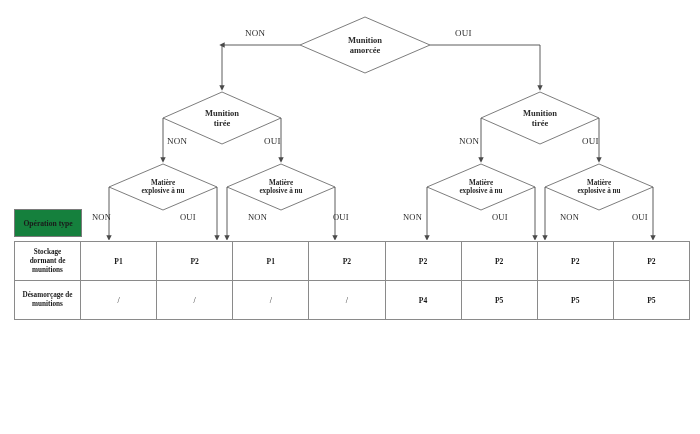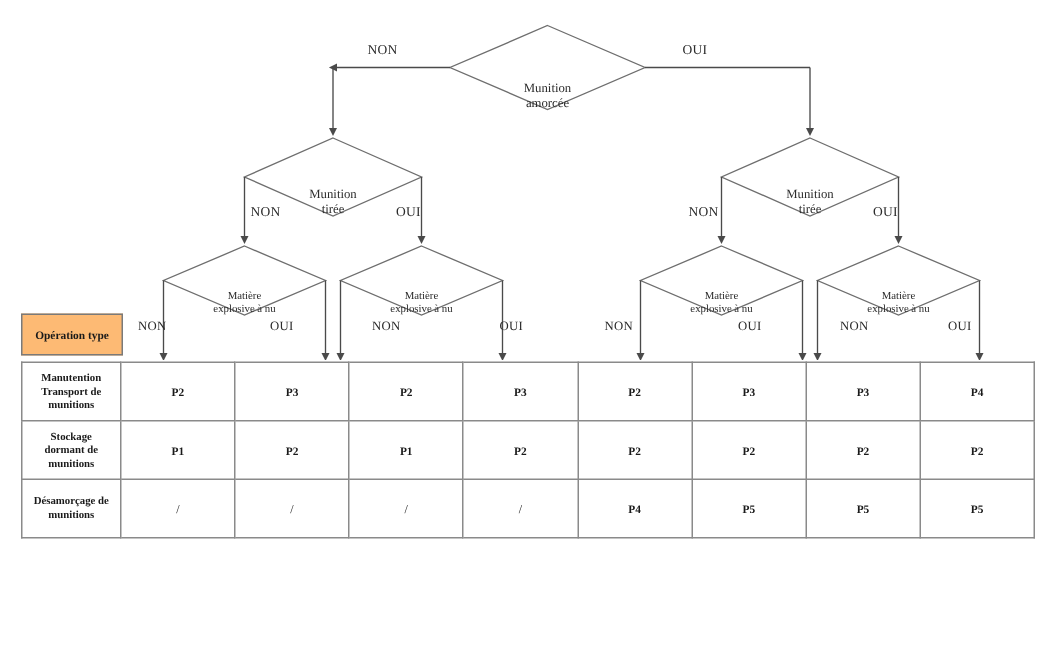--- a/index.html
+++ b/index.html
@@ -11,25 +11,26 @@
     position:relative;
     overflow:hidden;
   }
   #root{position:relative;width:700px;height:434px;}
 
   
   #flow{position:absolute;left:0;top:0;width:700px;height:240px;}
 
   .diamond{
     position:absolute;
-    display:flex;align-items:flex-end;justify-content:center;
+    display:flex;align-items:center;justify-content:center;
     text-align:center;
     line-height:1.18;
     color:#2b2b2b;
     pointer-events:none;
+    font-weight:bold;
   }
   .diamond .dlabel{
     position:relative;z-index:2;
     padding:0 2px;
     white-space:nowrap;
   }
 
   .d-root{width:130px;height:56px;left:300px;top:17px;font-size:8.5px;}
   .d-mid{width:118px;height:52px;font-size:8.5px;}
   .d-leaf{width:108px;height:46px;font-size:7.2px;}
@@ -43,21 +44,21 @@
     white-space:nowrap;
   }
   .edge-label.small{font-size:8.5px;}
 
   
   #optype-box{
     position:absolute;left:14px;top:209px;width:66px;height:26px;
     border:1px solid #7a7a7a;
     display:flex;align-items:center;justify-content:center;
     font-size:7.6px;font-weight:bold;text-align:center;
-    background:#fdba74;
+    background:#15803d;
   }
   table{
     position:absolute;left:14px;top:241px;
     width:676px;
     border-collapse:collapse;
     table-layout:fixed;
     background:#fff;
   }
   table td{
     border:1px solid #8a8a8a;
@@ -202,31 +203,20 @@
         <col>
         <col>
         <col>
         <col>
         <col>
         <col>
         <col>
     </colgroup>
     <tbody>
         <tr>
-          <td class="rowlabel"><span>Manutention</span><br><span>Transport de</span><br><span>munitions</span></td>
-          <td class="val">P2</td>
-          <td class="val">P3</td>
-          <td class="val">P2</td>
-          <td class="val">P3</td>
-          <td class="val">P2</td>
-          <td class="val">P3</td>
-          <td class="val">P3</td>
-          <td class="val">P4</td>
-        </tr>
-        <tr>
           <td class="rowlabel"><span>Stockage</span><br><span>dormant de</span><br><span>munitions</span></td>
           <td class="val">P1</td>
           <td class="val">P2</td>
           <td class="val">P1</td>
           <td class="val">P2</td>
           <td class="val">P2</td>
           <td class="val">P2</td>
           <td class="val">P2</td>
           <td class="val">P2</td>
         </tr>

